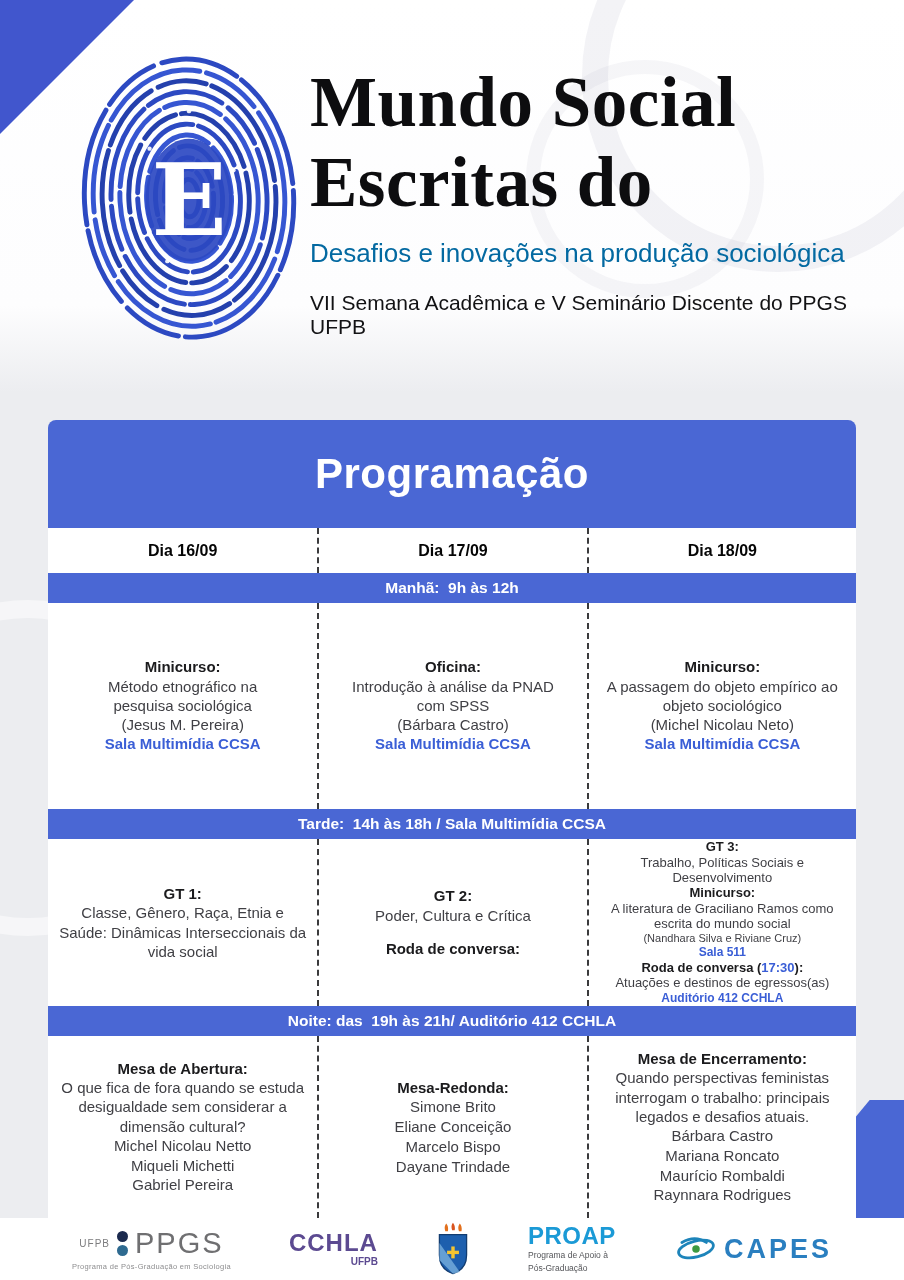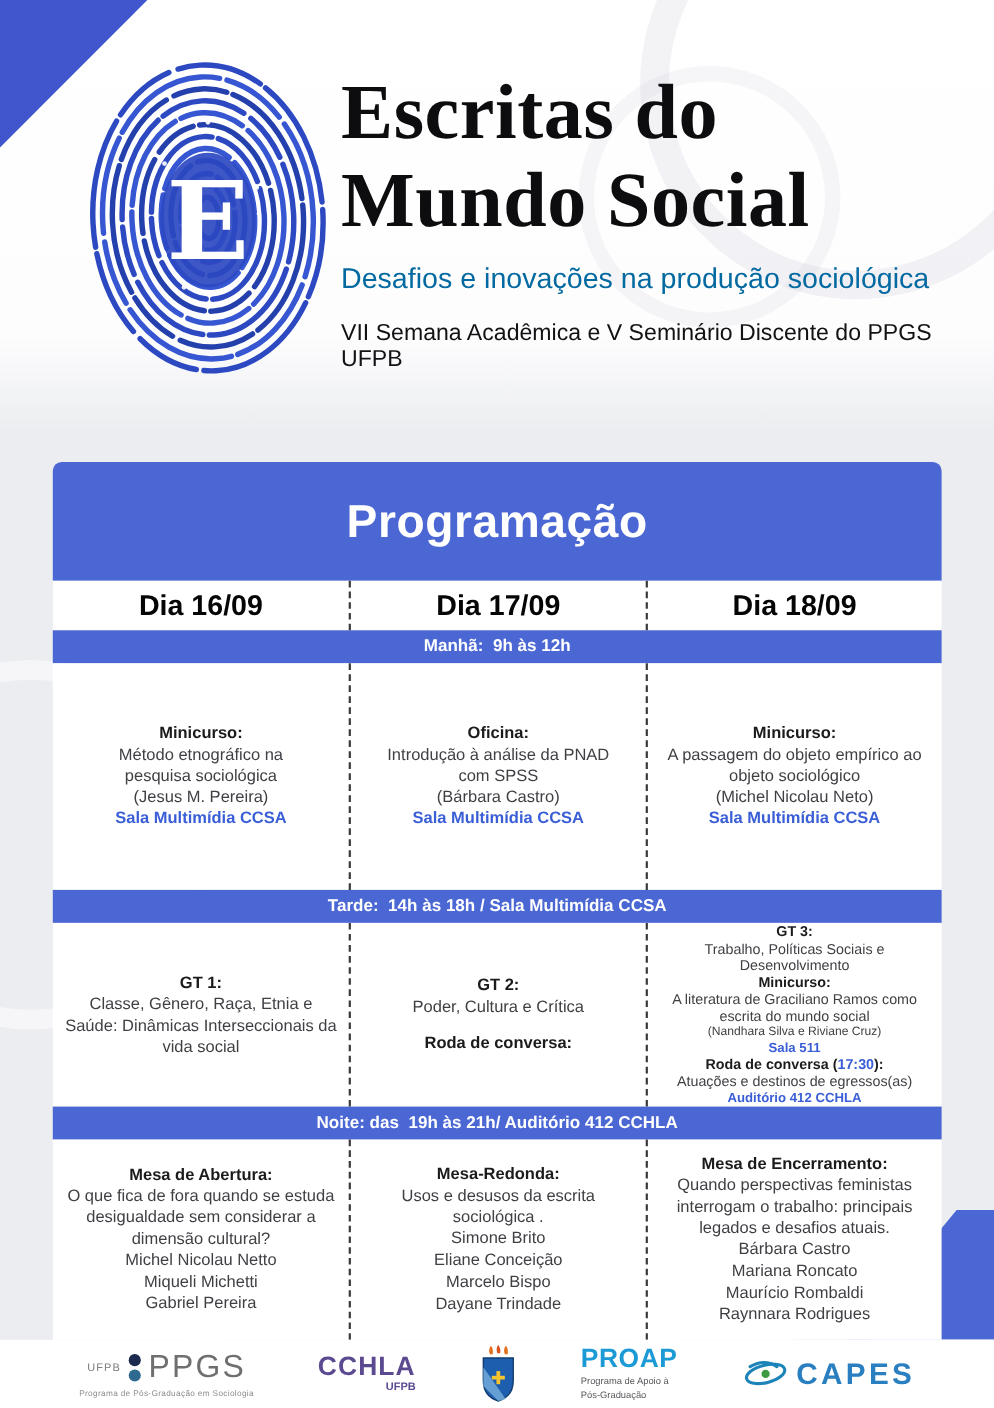--- a/index.html
+++ b/index.html
@@ -30,21 +30,21 @@
   .event-line{margin-top:22px;font-size:21px;color:#121214;font-weight:500;}
   
   .table{position:absolute;left:48px;top:392px;width:808px;box-shadow:0 0 0 0 transparent;}
   .banner-main{height:108px;background:#4a67d4;border-radius:8px 8px 0 0;
     display:flex;align-items:center;justify-content:center;margin-top:28px;}
   .banner-main span{color:#fff;font-size:42px;font-weight:700;letter-spacing:0.5px;}
   .grid{display:grid;grid-template-columns:1fr 1fr 1fr;background:#fff;}
   .grid > div + div{border-left:2px dashed #3a3a3c;}
   .day-row{height:45px;}
   .day{display:flex;align-items:center;justify-content:center;
-    font-weight:700;font-size:26px;color:#050505;}
+    font-weight:700;font-size:16px;color:#050505;}
   .session-banner{height:30px;background:#4a67d4;color:#fff;font-weight:700;font-size:15.5px;
     display:flex;align-items:center;justify-content:center;white-space:pre;}
   .row.morning{height:206px;}
   .row.afternoon{height:167px;}
   .row.evening{height:182px;}
   .cell{display:flex;flex-direction:column;align-items:center;justify-content:center;
     text-align:center;padding:6px 10px;box-sizing:border-box;overflow:hidden;}
   .c-title{font-weight:700;color:#1b1b1d;font-size:15px;line-height:1.3;}
   .c-body{font-size:15px;line-height:1.28;color:#3f3f44;}
   .c-room{font-size:15px;font-weight:700;color:#3a5ed6;line-height:1.35;}
@@ -113,22 +113,22 @@
       <circle cx="118" cy="62" r="2.2" fill="#ffffff" opacity="0.9"></circle>
       <circle cx="78" cy="100" r="2.2" fill="#ffffff" opacity="0.9"></circle>
       <circle cx="163" cy="122" r="2.2" fill="#ffffff" opacity="0.9"></circle>
       <circle cx="96" cy="214" r="2.2" fill="#ffffff" opacity="0.9"></circle>
       <circle cx="148" cy="232" r="2.2" fill="#ffffff" opacity="0.9"></circle>
       <text x="118" y="188" text-anchor="middle" font-family="DejaVu Serif, serif" font-weight="bold" font-size="100" fill="#ffffff">E</text>
     </svg>
   </div>
 
   <div class="title-block">
+    <div class="title-line">Mundo Social</div>
     <div class="title-line">Escritas do</div>
-    <div class="title-line">Mundo Social</div>
     <div class="subtitle">Desafios e inovações na produção sociológica</div>
     <div class="event-line">VII Semana Acadêmica e V Seminário Discente do PPGS UFPB</div>
   </div>
 
   <div class="table">
 
     <div class="banner-main">
       <span>Programação</span>
     </div>
 
@@ -194,21 +194,20 @@
     <div class="grid row evening">
       <div class="cell">
         <div class="c-title">Mesa de Abertura:</div>
         <div class="c-body w262">O que fica de fora quando se estuda desigualdade sem considerar a dimensão cultural?</div>
         <div class="names">Michel Nicolau Netto</div>
         <div class="names">Miqueli Michetti</div>
         <div class="names">Gabriel Pereira</div>
       </div>
       <div class="cell">
         <div class="c-title">Mesa-Redonda:</div>
-        <div class="c-body w215">Usos e desusos da escrita sociológica .</div>
         <div class="names">Simone Brito</div>
         <div class="names">Eliane Conceição</div>
         <div class="names">Marcelo Bispo</div>
         <div class="names">Dayane Trindade</div>
       </div>
       <div class="cell">
         <div class="c-title">Mesa de Encerramento:</div>
         <div class="c-body w262">Quando perspectivas feministas interrogam o trabalho: principais legados e desafios atuais.</div>
         <div class="names">Bárbara Castro</div>
         <div class="names">Mariana Roncato</div>

